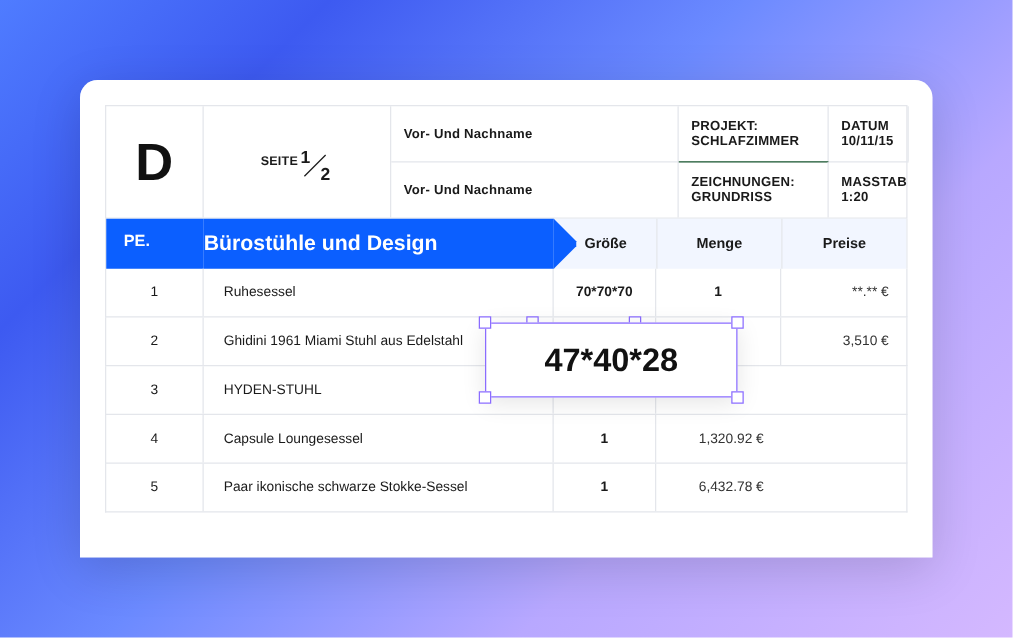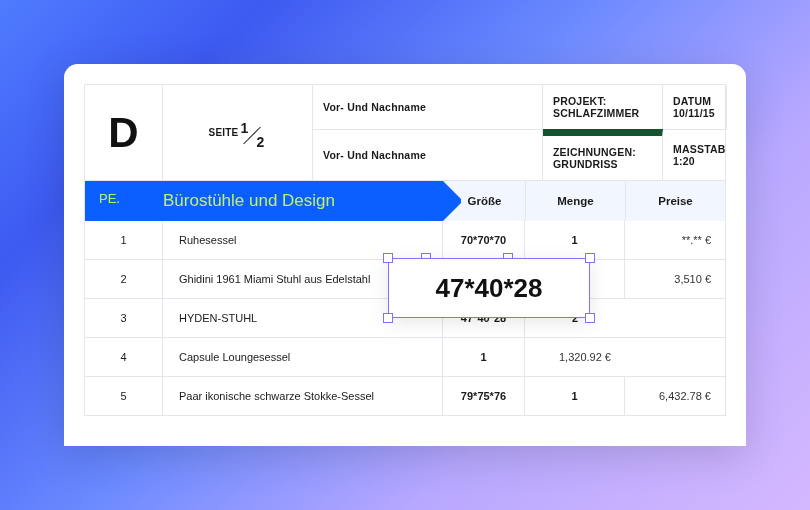--- a/index.html
+++ b/index.html
@@ -75,21 +75,21 @@
     background: #1a1a1a;
     transform: rotate(-45deg);
   }
 
   .title-row {
     display: grid;
     grid-template-columns: 78px 280px 1fr 100px 100px;
     border-left: 1px solid #e4e6eb;
     border-right: 1px solid #e4e6eb;
   }
-  .title-pe, .title-main { background: #0b5fff; color: #bef264; font-weight: 400; }
+  .title-pe, .title-main { background: #0b5fff; color: #ffffff; font-weight: 700; }
   .title-pe { padding: 10px 14px; font-size: 13px; }
   .title-main { padding: 10px 4px 10px 0; font-size: 17px; position: relative; }
   .title-main::after {
     content: "";
     position: absolute;
     right: -18px;
     top: 0;
     bottom: 0;
     width: 0;
     border-top: 18.5px solid transparent;
@@ -174,21 +174,21 @@
     <div class="hcell">PROJEKT: SCHLAFZIMMER</div>
     <div class="hcell">DATUM 10/11/15</div>
     <div class="hcell seite-cell">
       <span>SEITE</span>
       <div class="seite-frac">
         <span class="n1">1</span>
         <span class="n2">2</span>
       </div>
     </div>
     <div class="hcell hrow2" style="border-top:1px solid #e4e6eb">Vor- Und Nachname</div>
-    <div class="hcell" style="border-top:7px solid #14532d">ZEICHNUNGEN: GRUNDRISS</div>
+    <div class="hcell" style="border-top:1px solid #14532d">ZEICHNUNGEN: GRUNDRISS</div>
     <div class="hcell" style="border-top:1px solid #e4e6eb">MASSTAB 1:20</div>
   </div>
 
   <div class="title-row">
     <div class="title-pe">PE.</div>
     <div class="title-main">Bürostühle und Design</div>
     <div class="thcell">Größe</div>
     <div class="thcell">Menge</div>
     <div class="thcell">Preise</div>
   </div>
@@ -216,21 +216,20 @@
       </div>
       <div class="data-row">
         <div class="dcell c-idx">4</div>
         <div class="dcell c-name">Capsule Loungesessel</div>
         <div class="dcell c-qty">1</div>
         <div class="dcell c-price">1,320.92 €</div>
       </div>
       <div class="data-row">
         <div class="dcell c-idx">5</div>
         <div class="dcell c-name">Paar ikonische schwarze Stokke-Sessel</div>
-        <div class="dcell c-size">79*75*76</div>
         <div class="dcell c-qty">1</div>
         <div class="dcell c-price">6,432.78 €</div>
       </div>
     </div>
 
 </div>
 
 <div class="selection-overlay" style="left:426px; top:258px; width:82px; height:42px;">
   <div class="handle tl"></div>
   <div class="handle tr"></div>

